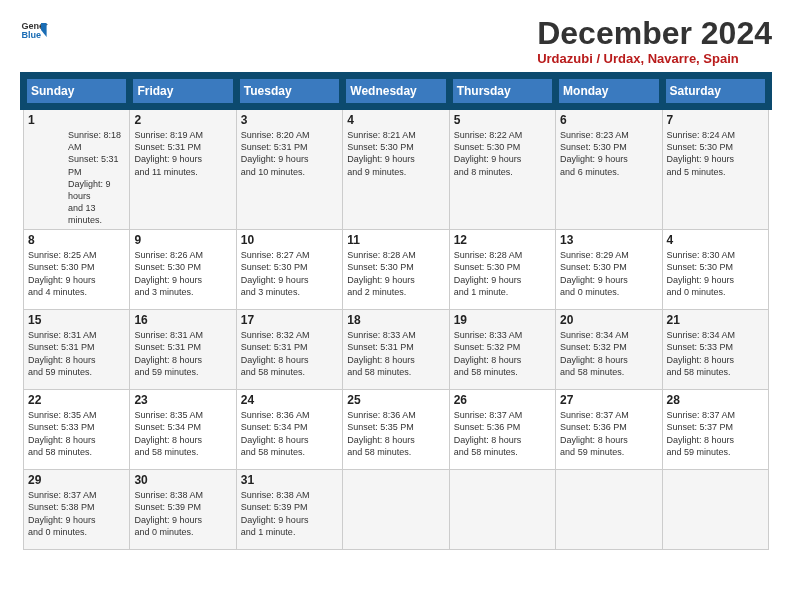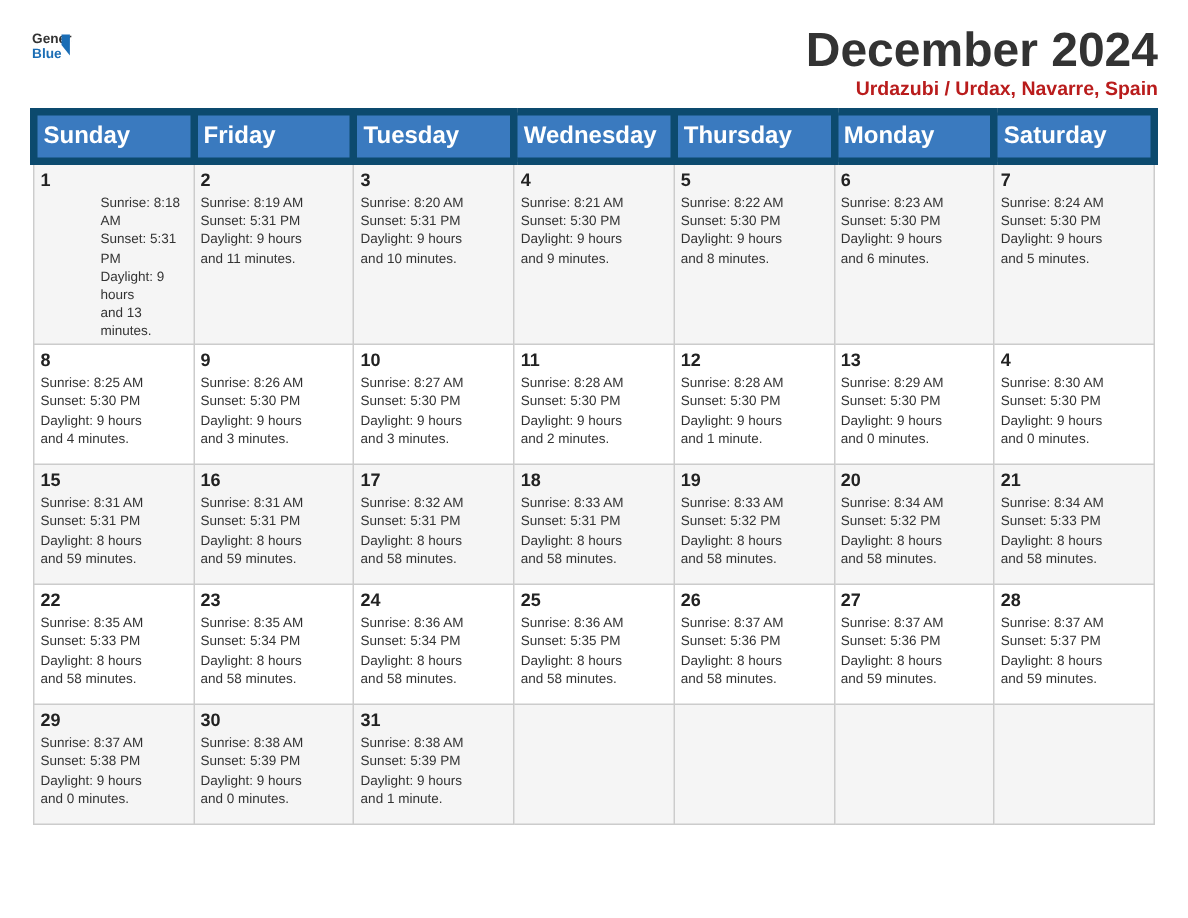--- a/index.html
+++ b/index.html
@@ -23,21 +23,21 @@
     .logo {
       display: flex;
       align-items: center;
       gap: 2px;
     }
     .logo-icon {
       width: 28px;
       height: 28px;
     }
     .title-block {
-      text-align: right;
+      text-align: left;
       margin-left: 12px;
     }
     .month-title {
       font-size: 32px;
       font-weight: bold;
       color: #333;
       line-height: 1.1;
     }
     .subtitle {
       font-size: 13px;
@@ -45,25 +45,25 @@
       font-weight: bold;
     }
     table {
       width: 100%;
       border-collapse: collapse;
       font-size: 10px;
     }
     thead th {
       background-color: #3a7abf;
       color: #fff;
-      font-size: 16px;
+      font-size: 12px;
       font-weight: bold;
       padding: 5px 4px;
       text-align: left;
-      border: 5px solid #0c4a6e;
+      border: 7px solid #0c4a6e;
     }
     tbody td {
       border: 1px solid #ccc;
       vertical-align: top;
       padding: 3px 4px;
       height: 80px;
       width: calc(100% / 7);
     }
     tbody tr:nth-child(odd) td {
       background-color: #f5f5f5;

